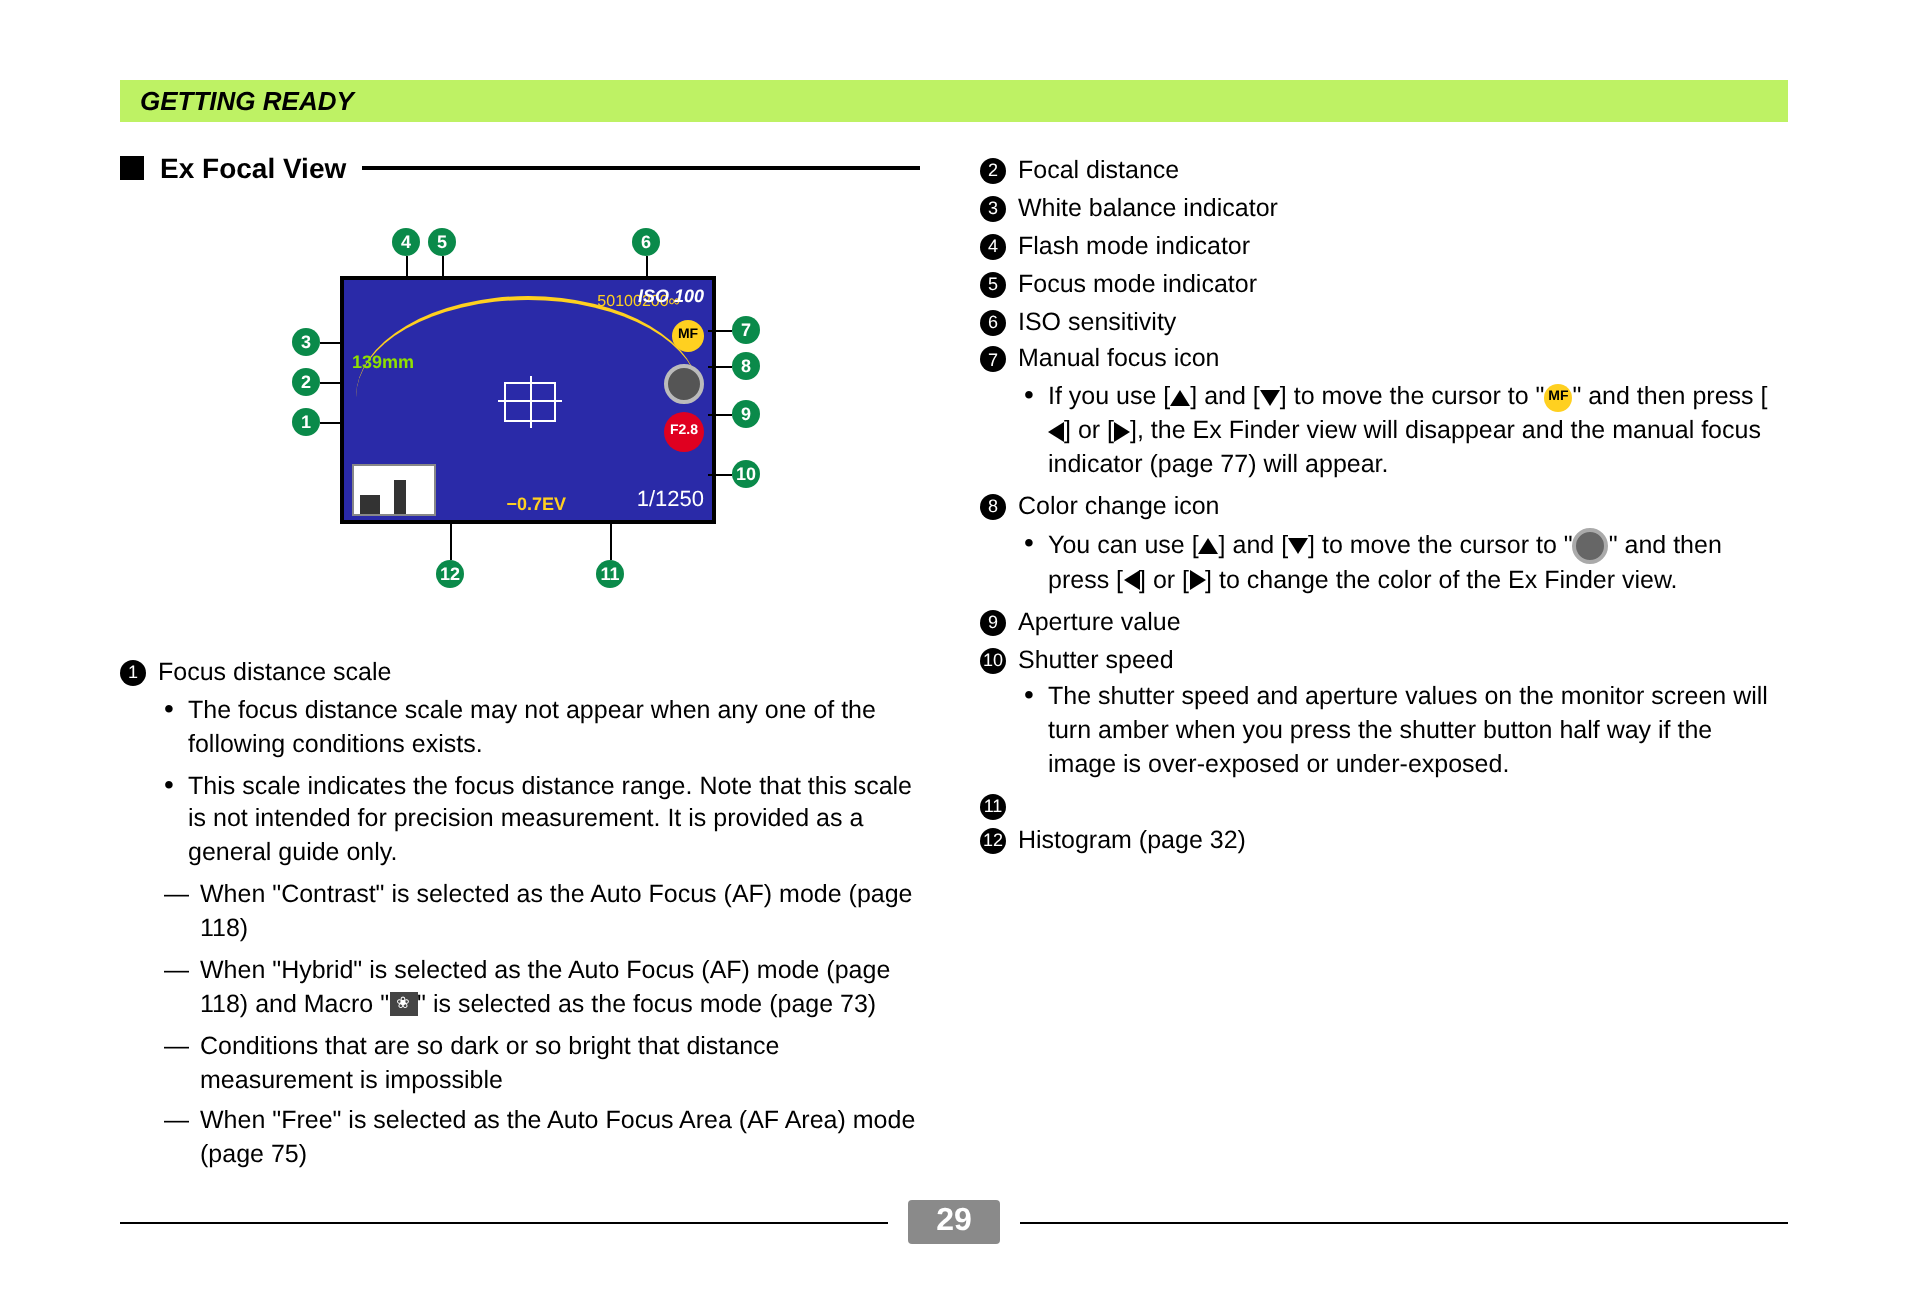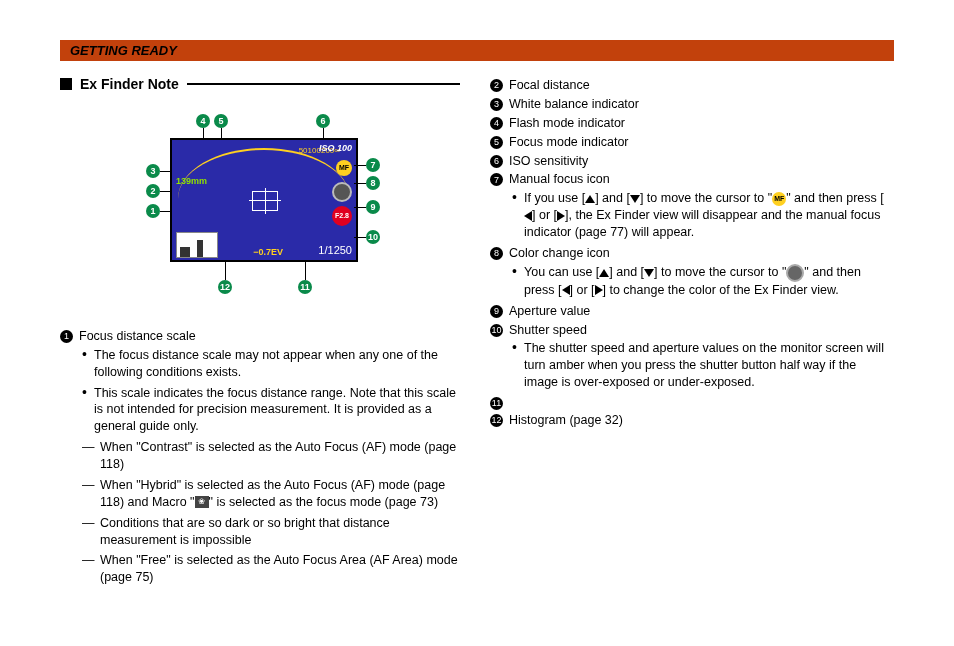--- a/index.html
+++ b/index.html
@@ -12,21 +12,21 @@
     color: #000;
   }
   .page {
     position: relative;
     width: 954px;
     height: 646px;
     box-sizing: border-box;
     padding: 40px 60px 30px 60px;
   }
   .section-bar {
-    background: #c2410c;
+    background: #bef264;
     padding: 3px 10px;
     font-weight: bold;
     font-style: italic;
     font-size: 13px;
     margin-bottom: 14px;
   }
   .columns {
     display: flex;
     gap: 30px;
   }
@@ -130,21 +130,21 @@
 <div class="page">
 
   <div class="section-bar">GETTING READY</div>
 
   <div class="columns">
 
     <div class="col">
 
       <div class="subtitle">
         <span class="sq"></span>
-        <span>Ex Finder Note</span>
+        <span>Ex Focal View</span>
         <span class="rule"></span>
       </div>
 
       <div class="diagram-wrap">
         <div class="diag-box">
           <div class="big-arc"></div>
           <div class="arc-nums">
             <span>50</span>
             <span>100</span>
             <span>200</span>
@@ -265,14 +265,19 @@
           <span class="ncircle">11</span>
         </div>
       <div class="item-row">
           <span class="ncircle">12</span>
           <span>Histogram (page 32)</span>
         </div>
     </div>
 
   </div>
 
+  <div class="page-footer">
+    <div class="line"></div>
+    <div class="page-num">29</div>
+    <div class="line"></div>
+  </div>
 
 </div>
 
 </body></html>

